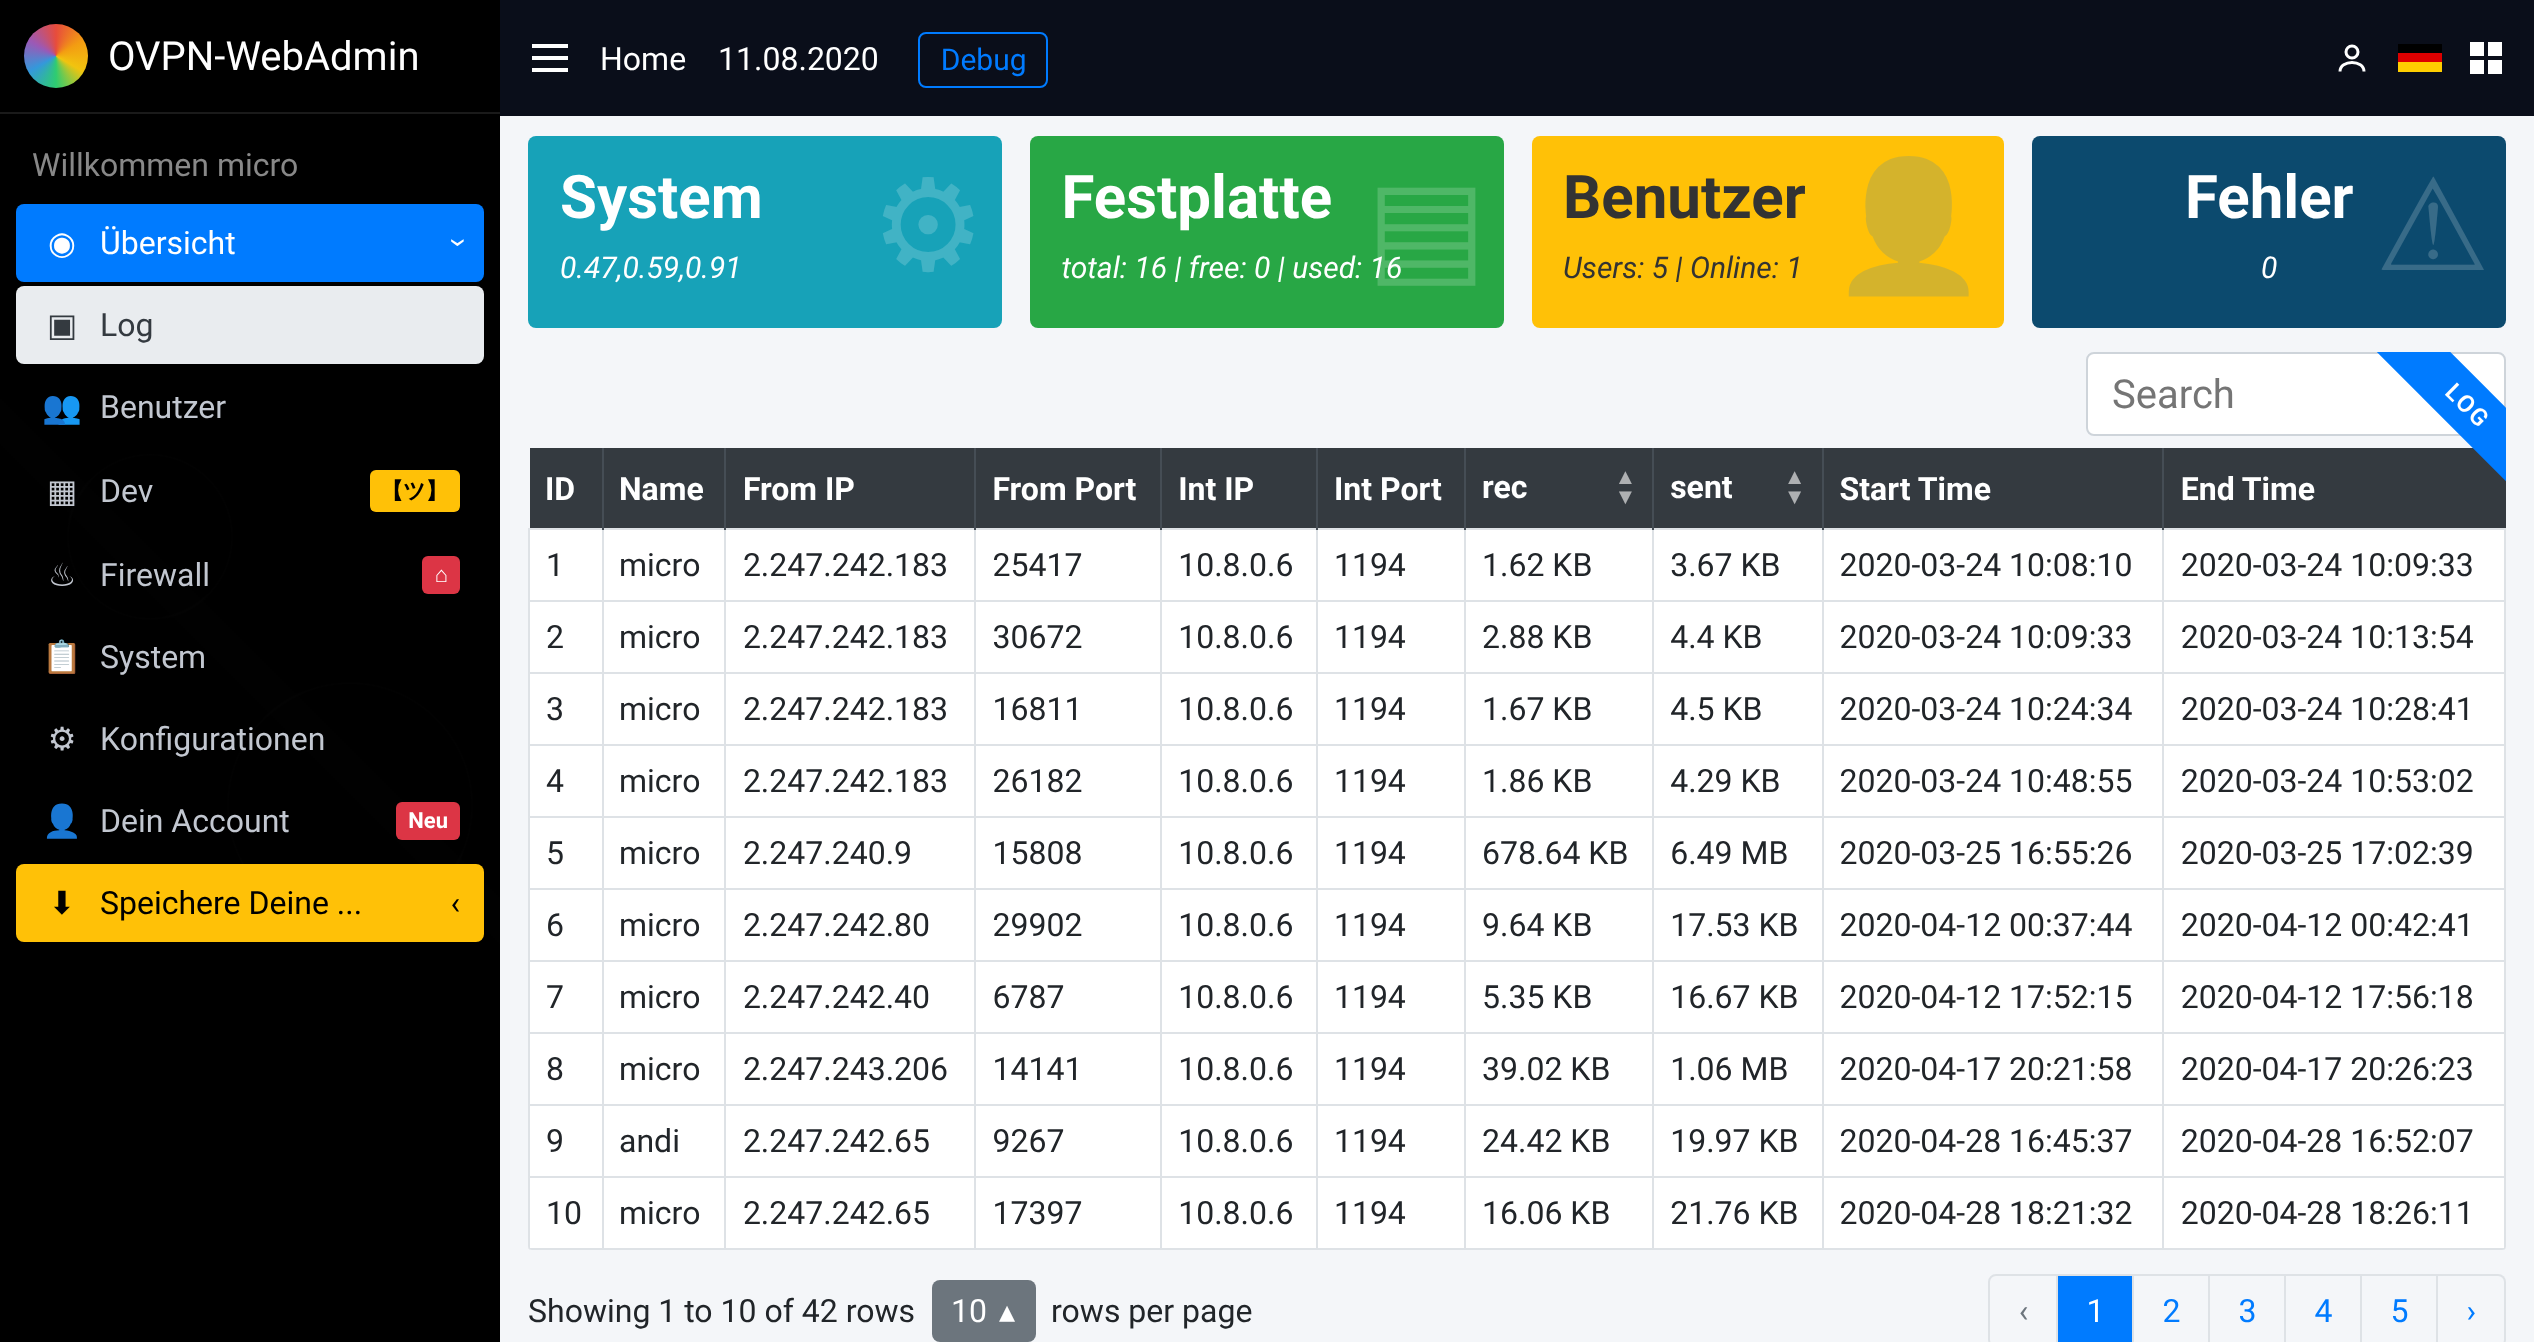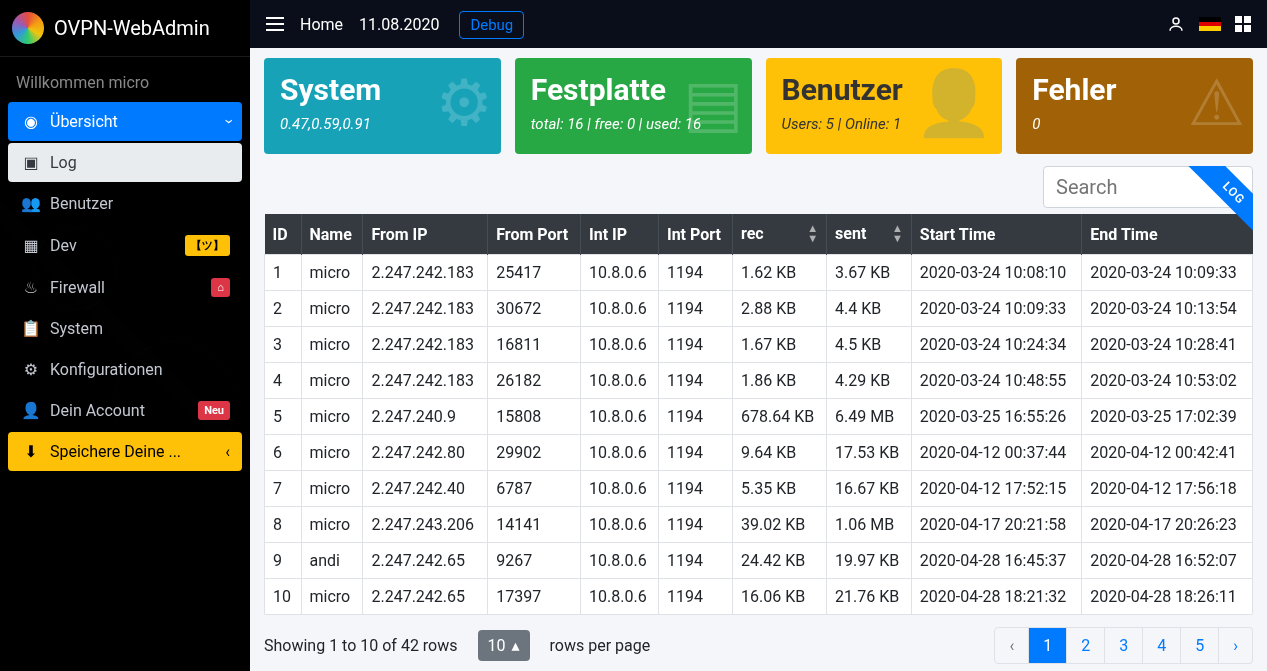--- a/index.html
+++ b/index.html
@@ -16,50 +16,50 @@
 .nav a .icon { width:22px; margin-right:8px; text-align:center;}
 .nav li.active > a { background:#007bff; color:#fff;}
 .nav li.sub a { background:#e9ecef; color:#343a40;}
 .nav .caret { margin-left:auto;}
 .badge { font-size:11px; padding:3px 6px; border-radius:3px; margin-left:auto; font-weight:bold;}
 .badge-yellow { background:#ffc107; color:#000;}
 .badge-red { background:#dc3545; color:#fff;}
 .badge-neu { background:#dc3545;color:#fff;}
 .nav li.save > a { background:#ffc107; color:#000;}
 .main { flex:1; display:flex; flex-direction:column; min-width:0;}
-.topbar { height:48px; background:#0a0e1a; color:#fff; display:flex; align-items:center; padding:0 16px;}
+.topbar { height:58px; background:#0a0e1a; color:#fff; display:flex; align-items:center; padding:0 16px;}
 .topbar .burger { margin-right:16px; cursor:pointer;}
 .topbar .crumbs { color:#fff;}
 .topbar .crumbs span { margin-right:12px;}
 .topbar .debug { border:1px solid #007bff; color:#007bff; padding:4px 10px; border-radius:4px; font-size:15px; margin-left:4px; cursor:pointer;}
 .topbar .right { margin-left:auto; display:flex; align-items:center; gap:14px;}
 .flag { width:22px;height:14px;background:linear-gradient(to bottom,#000 33%,#dd0000 33%,#dd0000 66%,#ffce00 66%); }
 .grid-icon { width:16px;height:16px;display:grid;grid-template-columns:1fr 1fr;grid-template-rows:1fr 1fr;gap:2px;}
 .grid-icon span{background:#fff;}
 .content { padding:10px 14px; overflow:auto; flex:1;}
 .cards { display:flex; gap:14px; margin-bottom:12px;}
 .card { flex:1; border-radius:4px; color:#fff; padding:14px 16px 16px; position:relative; overflow:hidden; min-height:96px;}
 .card h2 { font-size:30px; font-weight:700; margin-bottom:8px;}
 .card .sub { font-size:15px;font-style:italic;}
 .card-system { background:#17a2b8;}
 .card-disk { background:#28a745;}
 .card-users { background:#ffc107; color:#333;}
-.card-errors { background:#a16207;}
+.card-errors { background:#0c4a6e;text-align:center;}
 .card .bgicon { position:absolute; right:8px; top:8px; font-size:64px; opacity:.18;}
 .searchbar { display:flex; justify-content:flex-end; margin-bottom:6px; position:relative;}
 .searchbar input { padding:8px 12px; border:1px solid #ced4da; border-radius:4px; width:210px; font-size:20px;}
 .ribbon { position:absolute; top:14px; right:-34px; background:#007bff; color:#fff; padding:6px 40px; transform:rotate(45deg); font-size:12px; letter-spacing:1px; font-weight:600;}
 .tablewrap { position:relative; overflow:hidden; border-radius:2px; }
 table { width:100%; border-collapse:collapse; font-size:16px;}
 thead th { background:#343a40; color:#fff; text-align:left; padding:10px 8px; font-weight:700; border-right:1px solid #454d55; white-space:nowrap;}
 thead th:last-child{border-right:none;}
 tbody td { padding:8px 8px; border:1px solid #dee2e6; background:#fff; white-space:nowrap;}
 .sort { float:right; opacity:.6; font-size:11px; line-height:10px;}
 .pager { display:flex; align-items:center; justify-content:space-between; margin-top:12px; font-size:16px;}
-.pager-left { display:flex; align-items:center; gap:20px;}
+.pager-left { display:flex; align-items:center; gap:8px;}
 .rpp { background:#6c757d; color:#fff; padding:6px 10px; border-radius:4px; display:inline-flex; align-items:center; gap:6px; cursor:pointer;}
 .pagination { display:flex; list-style:none;}
 .pagination li { border:1px solid #dee2e6; border-left:none;}
 .pagination li:first-child { border-left:1px solid #dee2e6; border-radius:4px 0 0 4px;}
 .pagination li:last-child { border-radius:0 4px 4px 0;}
 .pagination a { display:block; padding:8px 14px; color:#007bff; text-decoration:none;}
 .pagination li.active a { background:#007bff; color:#fff;}
 .pagination li.disabled a { color:#6c757d;}
 svg { display:block;}
 </style>

